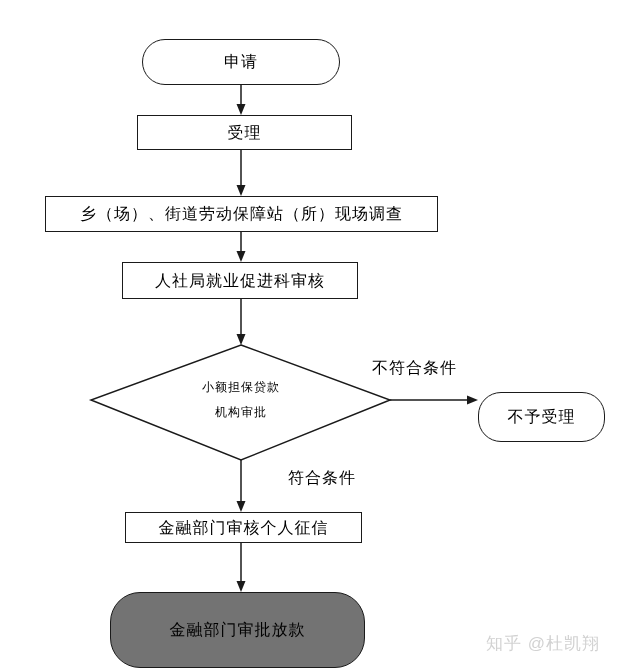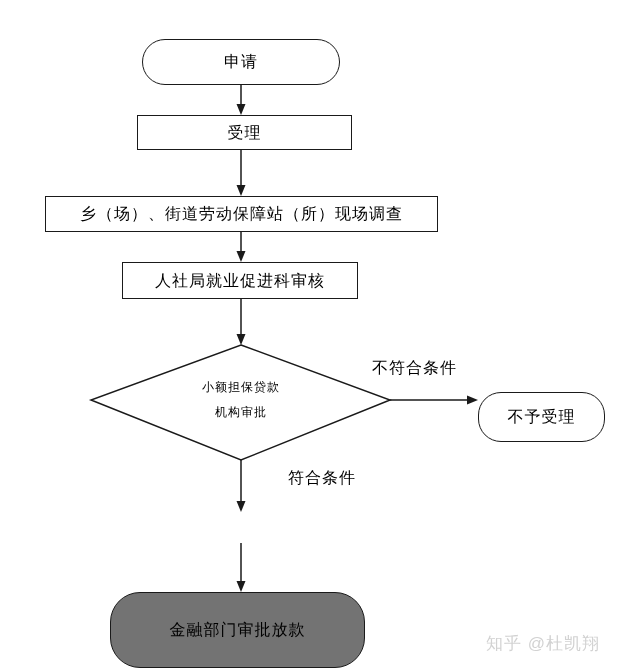--- a/index.html
+++ b/index.html
@@ -115,20 +115,21 @@
 
   <div class="node" style="left:45px; top:196px; width:393px; height:36px;">乡（场）、街道劳动保障站（所）现场调查</div>
 
   <div class="node" style="left:122px; top:262px; width:236px; height:37px;">人社局就业促进科审核</div>
 
   <div class="decision-text" style="left:151px; top:375px; width:180px;">小额担保贷款
 机构审批</div>
 
   <div class="node stadium" style="left:478px; top:374px; width:127px; height:50px;">不予受理</div>
 
+  <div class="node" style="left:125px; top:512px; width:237px; height:31px;">金融部门审核个人征信</div>
 
   <div class="node stadium-lg" style="left: 110px; top: 592px; width: 255px; height: 76px; border: 1.5px solid rgb(26, 26, 26); position: absolute; display: flex; align-items: center; justify-content: center; box-sizing: border-box; background: #737373; border-radius: 30px;">金融部门审批放款</div>
 
   <div class="edge-label" style="left:372px; top:358px;">不符合条件</div>
 
   <div class="edge-label" style="left:251px; top:468px;margin-left:37px;">符合条件</div>
 
   <div class="watermark" style="left:486px; top:632px;">知乎 @杜凯翔</div>
 
 </div>

